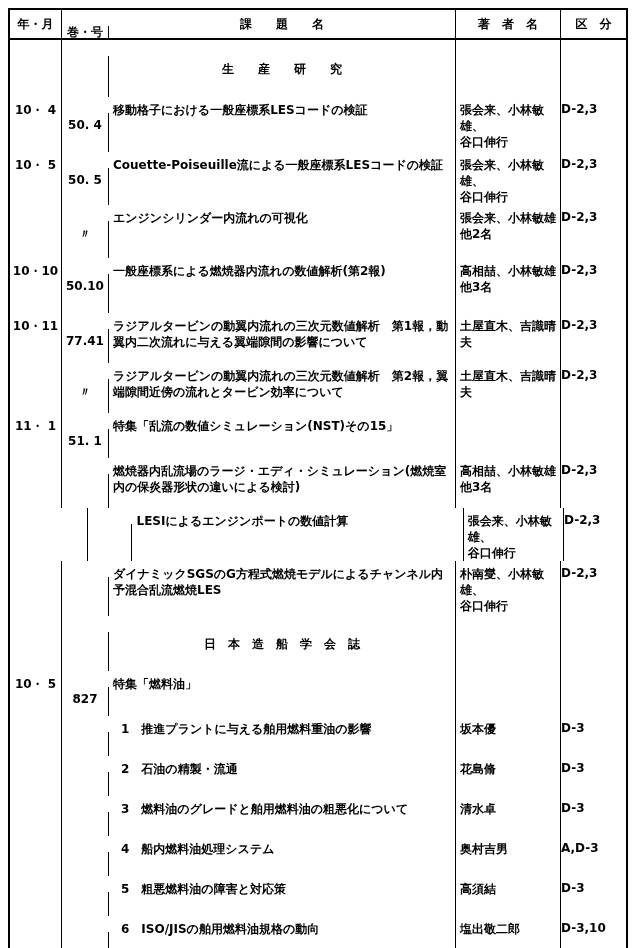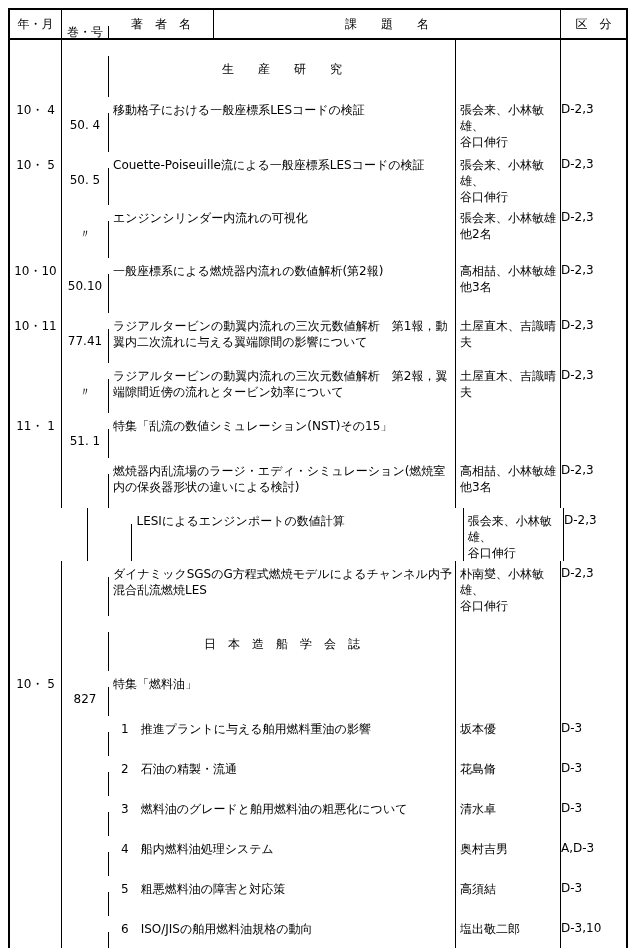--- a/index.html
+++ b/index.html
@@ -1,20 +1,20 @@
 <!DOCTYPE html>
 <html><head>
 <meta charset="utf-8">
 <style>
   html,body { margin:0; padding:0; background:#ffffff; }
   .page {
     position:relative; width:636px; height:948px; background:#fff;
     box-sizing:border-box; padding:8px 8px 0 8px;
     font-family:"DejaVu Sans", sans-serif;
-    font-size:12px; color:#000;
+    font-size:12px; color:#000;font-weight:bold;
   }
   .table { width:620px; border:2px solid #000; box-sizing:border-box; background:#fff; }
   .thead { display:flex; border-bottom:2px solid #000; height:28px; }
   .thead .cell {
     display:flex; align-items:center; justify-content:center;
     white-space:pre; font-size:12px;
   }
   .trow { display:flex; }
   .cell { box-sizing:border-box; border-right:1px solid #000; overflow:hidden; }
   .cell:last-child { border-right:none; }
@@ -31,22 +31,22 @@
   .kind-numbered .c-title { padding-left:12px; }
 </style>
 </head>
 <body>
 
 <div class="page">
   <div class="table">
     <div class="thead">
       <div class="cell c-ym">年・月</div>
       <div class="cell c-vol">巻・号</div>
+      <div class="cell c-title">課　　題　　名</div>
       <div class="cell c-auth">著　者　名</div>
-      <div class="cell c-title">課　　題　　名</div>
       <div class="cell c-cat">区　分</div>
     </div>
     <div class="tbody" id="tbody">
         <div class="trow kind-section" style="min-height: 57px;">
     <div class="cell c-ym"></div>
     <div class="cell c-vol"></div>
     <div class="cell c-title">生　　産　　研　　究</div>
     <div class="cell c-auth"></div>
     <div class="cell c-cat"></div>
   </div>

